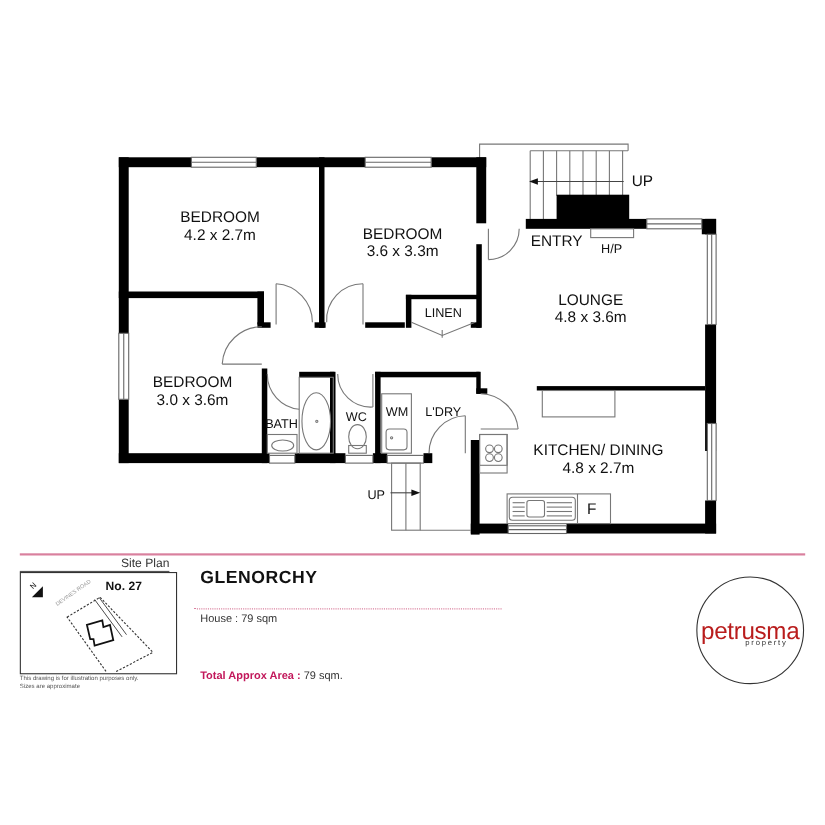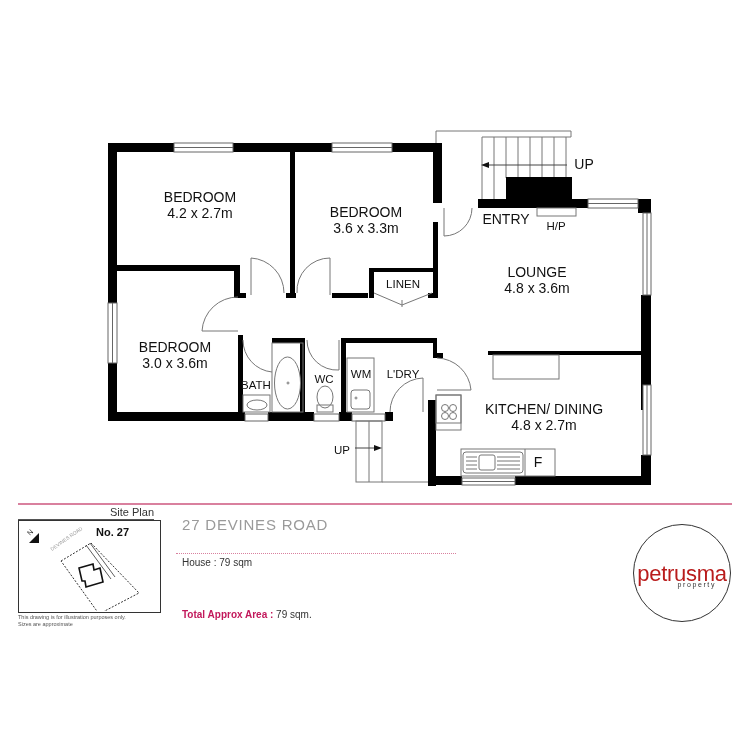--- a/index.html
+++ b/index.html
@@ -231,21 +231,21 @@
     <line x1="71" y1="22" x2="96" y2="56" stroke="#333" stroke-width="0.8"></line>
     <polygon points="60,47 74,43 75,49 81,47 84,61 67,66 66,60 63,60" fill="none" stroke="#111" stroke-width="1.6"></polygon>
   </svg>
 </div>
 <div class="site-note">
   <div>This drawing is for illustration purposes only.</div>
   <div>Sizes are approximate</div>
 </div>
 
 <div class="address">
-  <div class="street">27 DEVINES ROAD</div>
+  <div class="suburb">GLENORCHY</div>
 </div>
 <div class="dotted-rule"></div>
 <div class="house-area">House : 79 sqm</div>
 <div class="total-area">
   <span class="lbl">Total Approx Area :</span><span> 79 sqm.</span>
 </div>
 
 <div class="logo">
   <div class="brand">petrusma</div>
   <div class="sub">property</div>

